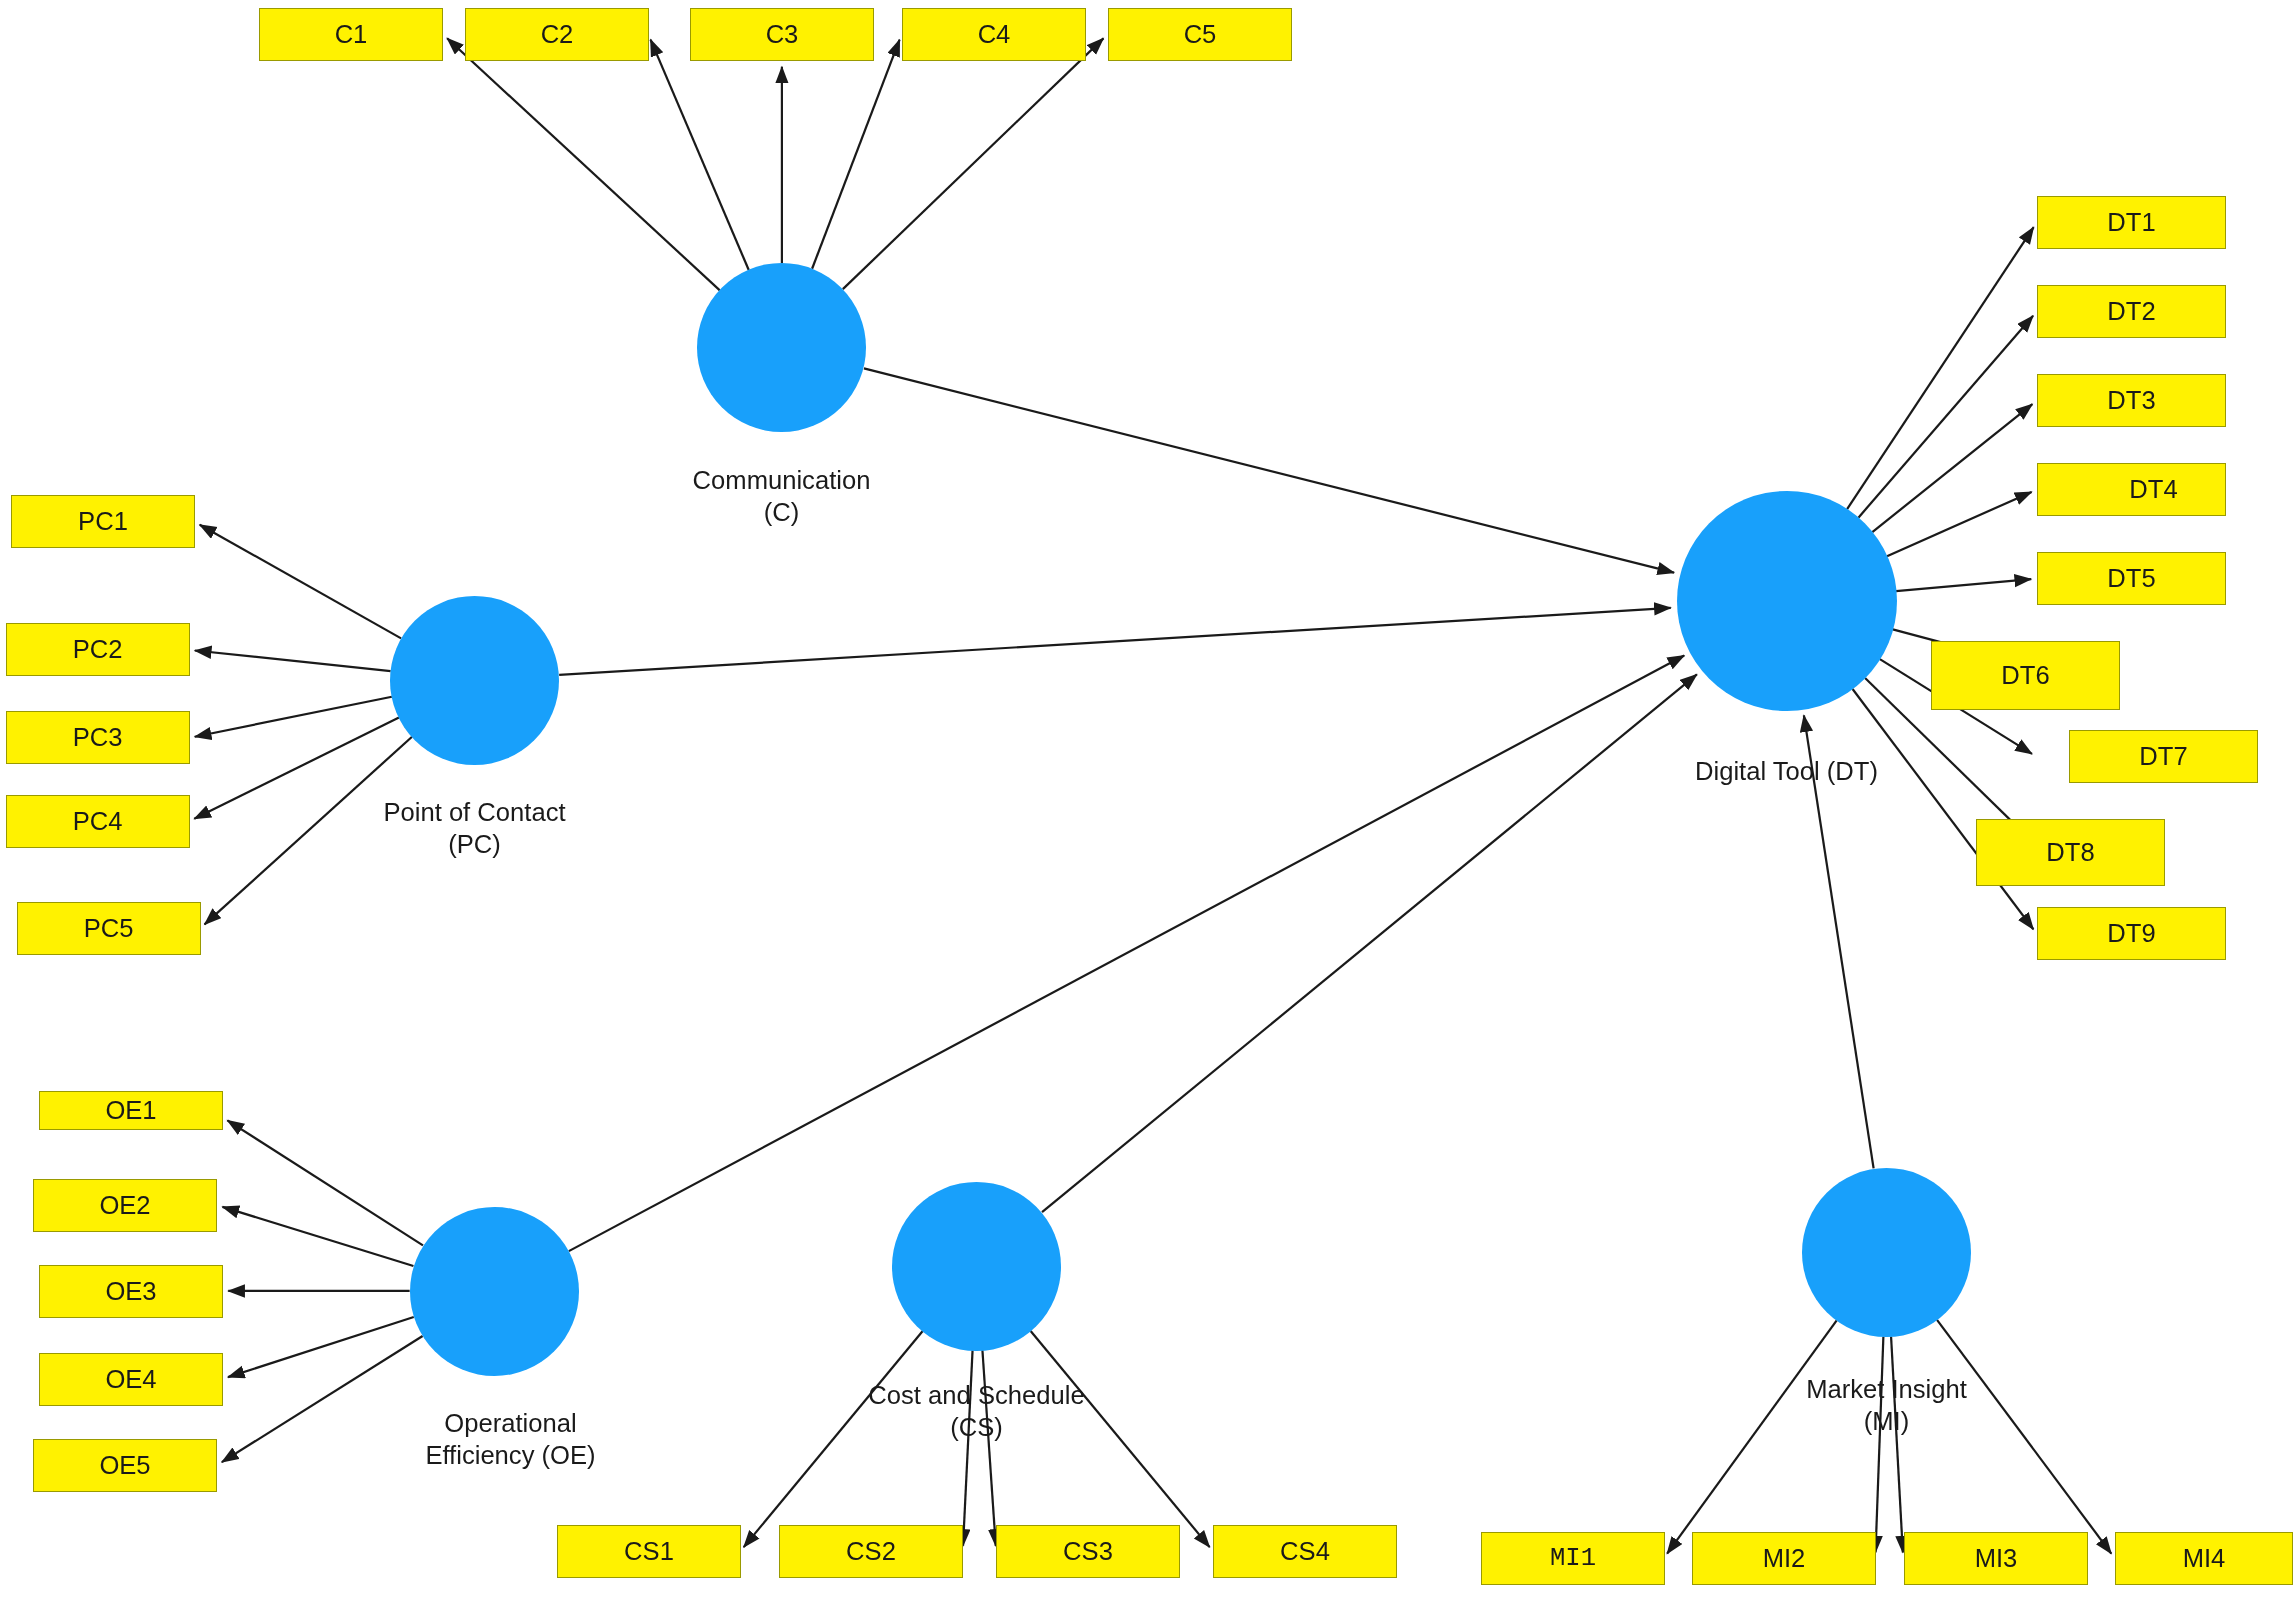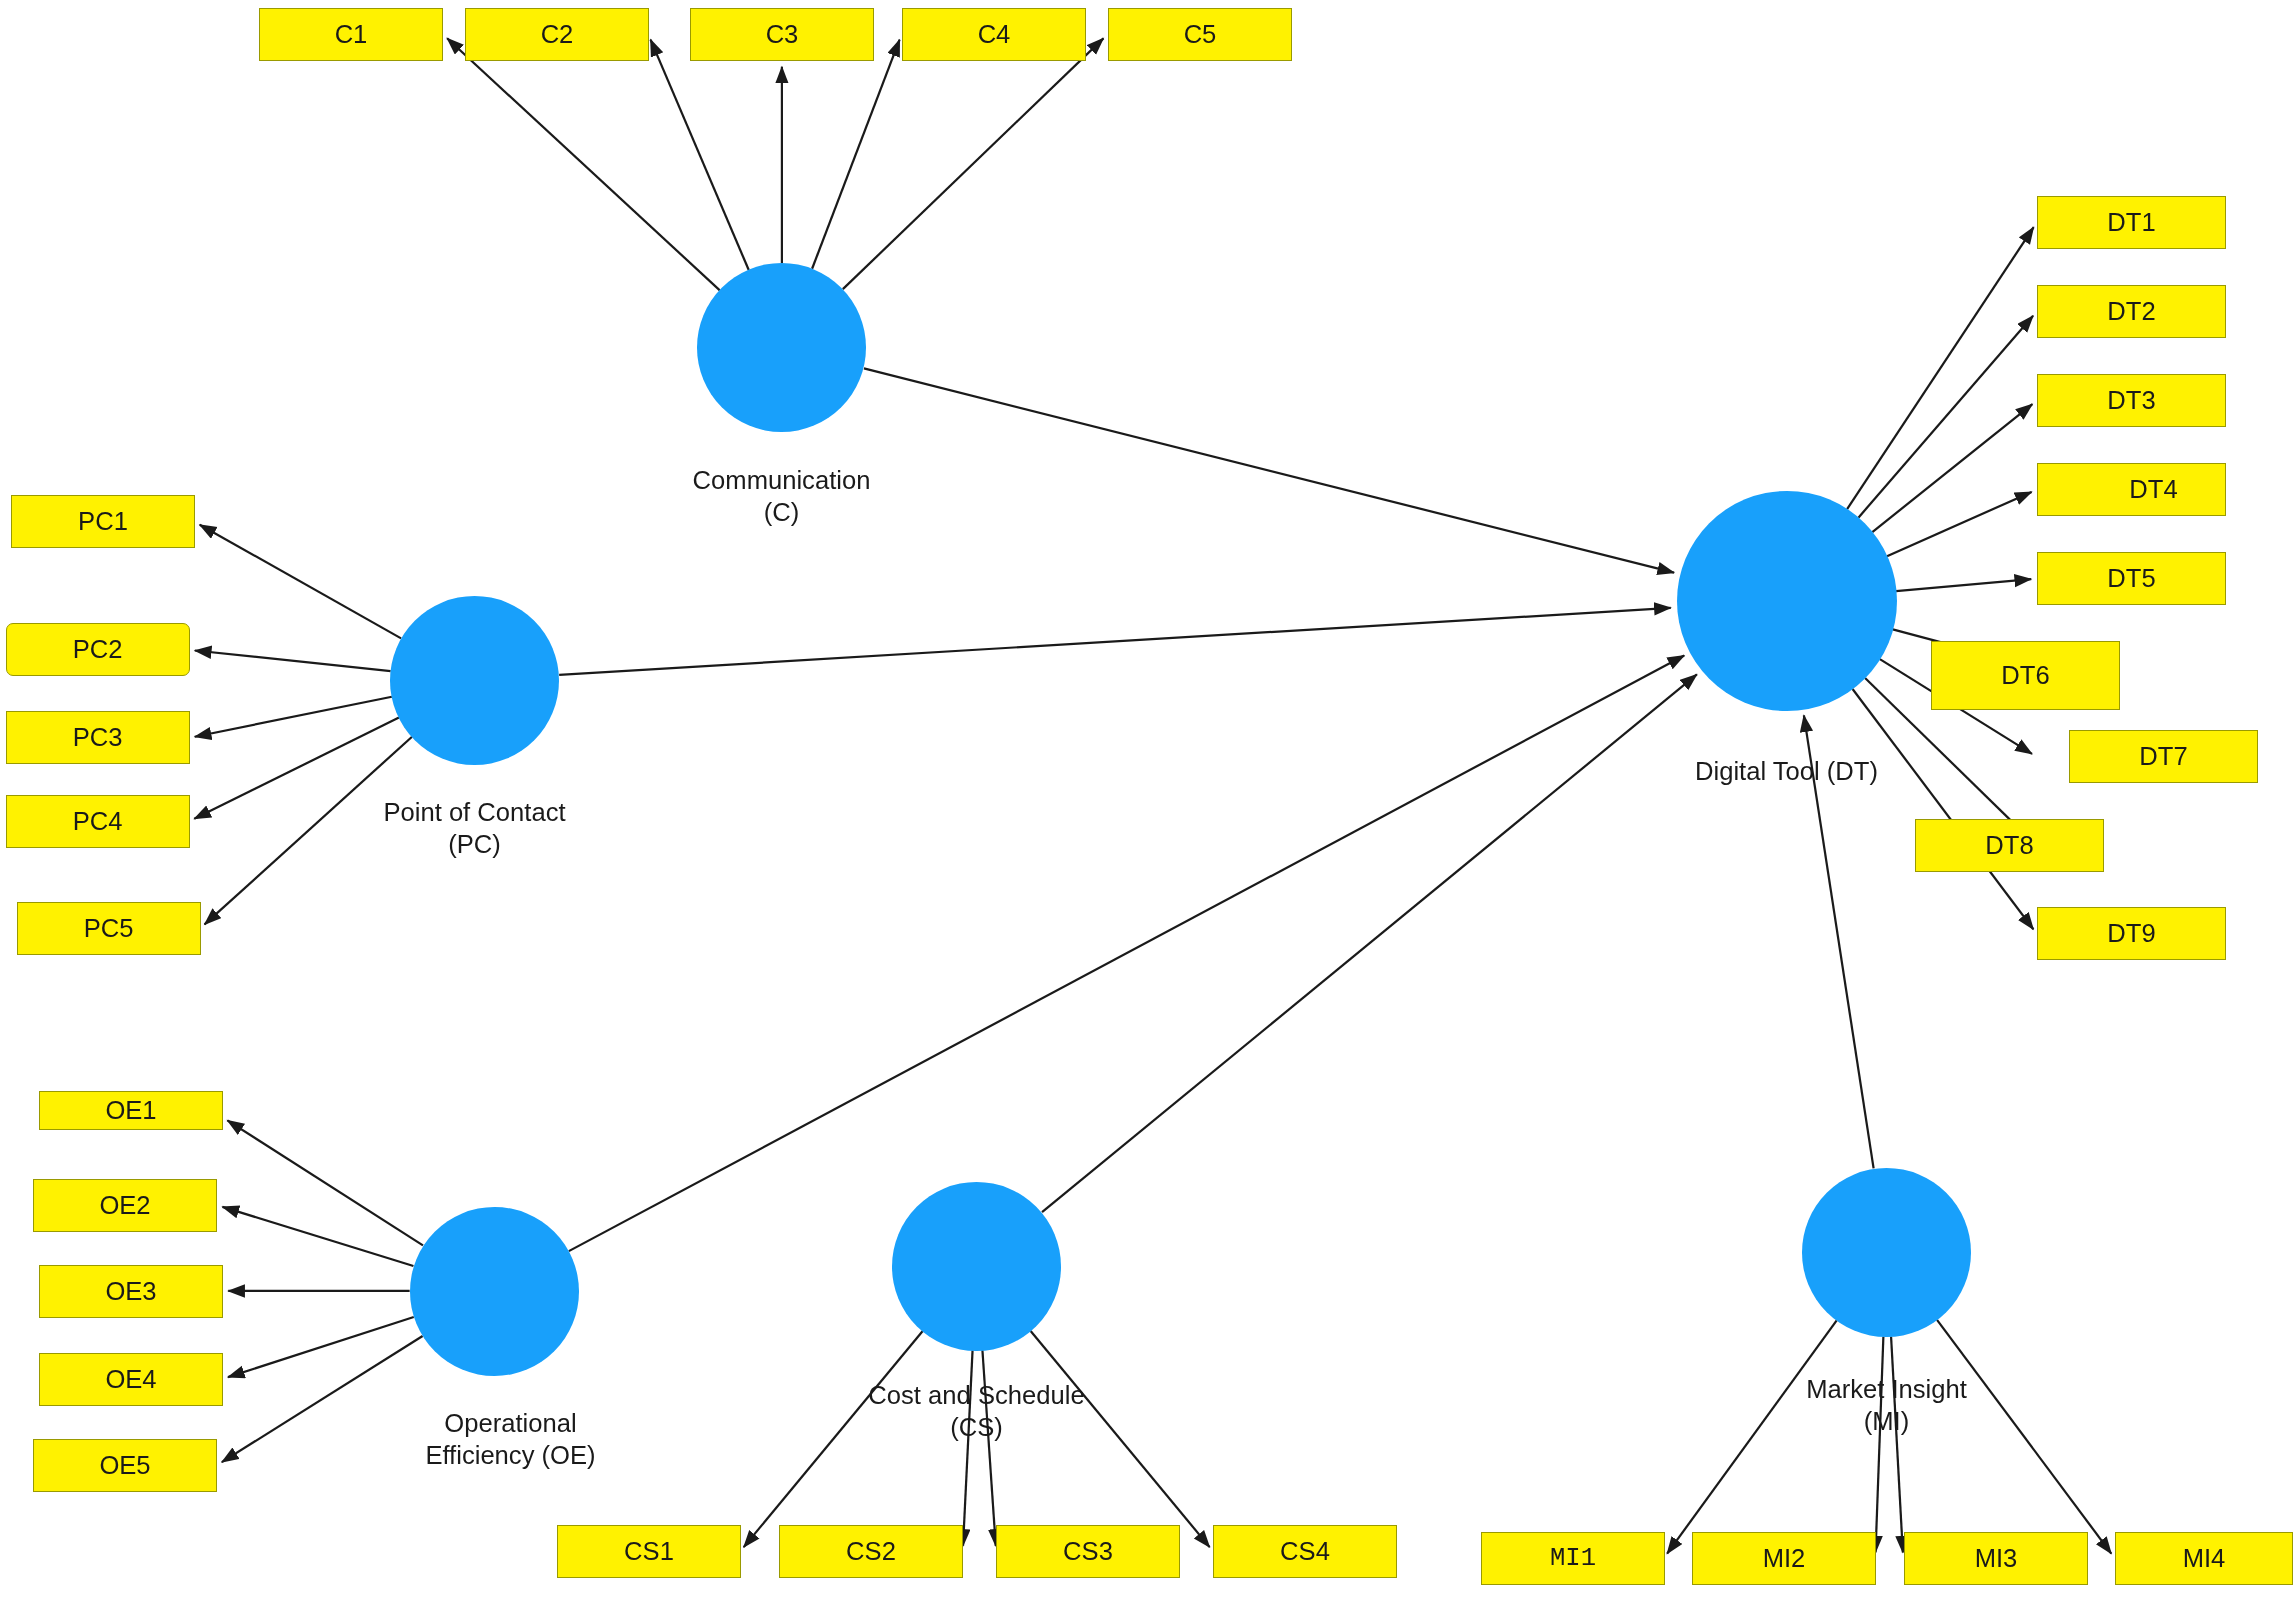--- a/index.html
+++ b/index.html
@@ -82,32 +82,32 @@
       <div class="nlabel" style="left: 1664px; top: 1374px; width: 445px;">Market Insight
 (MI)</div>
     </div>
   <div id="boxes">
       <div class="box" style="left: 259px; top: 7.8px; width: 184px; height: 53px;">C1</div>
       <div class="box" style="left: 465px; top: 7.8px; width: 184px; height: 53px;">C2</div>
       <div class="box" style="left: 690px; top: 7.8px; width: 184px; height: 53px;">C3</div>
       <div class="box" style="left: 902px; top: 7.8px; width: 184px; height: 53px;">C4</div>
       <div class="box" style="left: 1108px; top: 7.8px; width: 184px; height: 53px;">C5</div>
       <div class="box" style="left: 11px; top: 495px; width: 184px; height: 53px;">PC1</div>
-      <div class="box" style="left: 5.6px; top: 623px; width: 184px; height: 53px; border-radius: 7px;">PC2</div>
+      <div class="box" style="left: 5.6px; top: 623px; width: 184px; height: 53px;">PC2</div>
       <div class="box" style="left: 5.6px; top: 711px; width: 184px; height: 53px;">PC3</div>
       <div class="box" style="left: 5.6px; top: 795px; width: 184px; height: 53px;">PC4</div>
       <div class="box" style="left: 16.7px; top: 902px; width: 184px; height: 53px;">PC5</div>
       <div class="box" style="left: 2037px; top: 196px; width: 189px; height: 53px;">DT1</div>
       <div class="box" style="left: 2037px; top: 285px; width: 189px; height: 53px;">DT2</div>
       <div class="box" style="left: 2037px; top: 374px; width: 189px; height: 53px;">DT3</div>
       <div class="box" style="left: 2037px; top: 463px; width: 189px; height: 53px; padding-left: 44px;">DT4</div>
       <div class="box" style="left: 2037px; top: 552px; width: 189px; height: 53px;">DT5</div>
       <div class="box" style="left: 1931px; top: 641px; width: 189px; height: 69px;">DT6</div>
       <div class="box" style="left: 2037px; top: 730px; width: 189px; height: 53px; margin-left: 32px;">DT7</div>
-      <div class="box" style="left: 1915px; top: 819px; width: 189px; height: 53px; text-align: right;">DT8</div>
+      <div class="box" style="left: 1976px; top: 819px; width: 189px; height: 67px; text-align: right;">DT8</div>
       <div class="box" style="left: 2037px; top: 907px; width: 189px; height: 53px;">DT9</div>
       <div class="box" style="left: 39px; top: 1091px; width: 184px; height: 39px;">OE1</div>
       <div class="box" style="left: 33px; top: 1179px; width: 184px; height: 53px;">OE2</div>
       <div class="box" style="left: 39px; top: 1265px; width: 184px; height: 53px;">OE3</div>
       <div class="box" style="left: 39px; top: 1353px; width: 184px; height: 53px;">OE4</div>
       <div class="box" style="left: 33px; top: 1439px; width: 184px; height: 53px;">OE5</div>
       <div class="box" style="left: 557px; top: 1525px; width: 184px; height: 53px;">CS1</div>
       <div class="box" style="left: 779px; top: 1525px; width: 184px; height: 53px;">CS2</div>
       <div class="box" style="left: 996px; top: 1525px; width: 184px; height: 53px;">CS3</div>
       <div class="box" style="left: 1213px; top: 1525px; width: 184px; height: 53px;">CS4</div>

